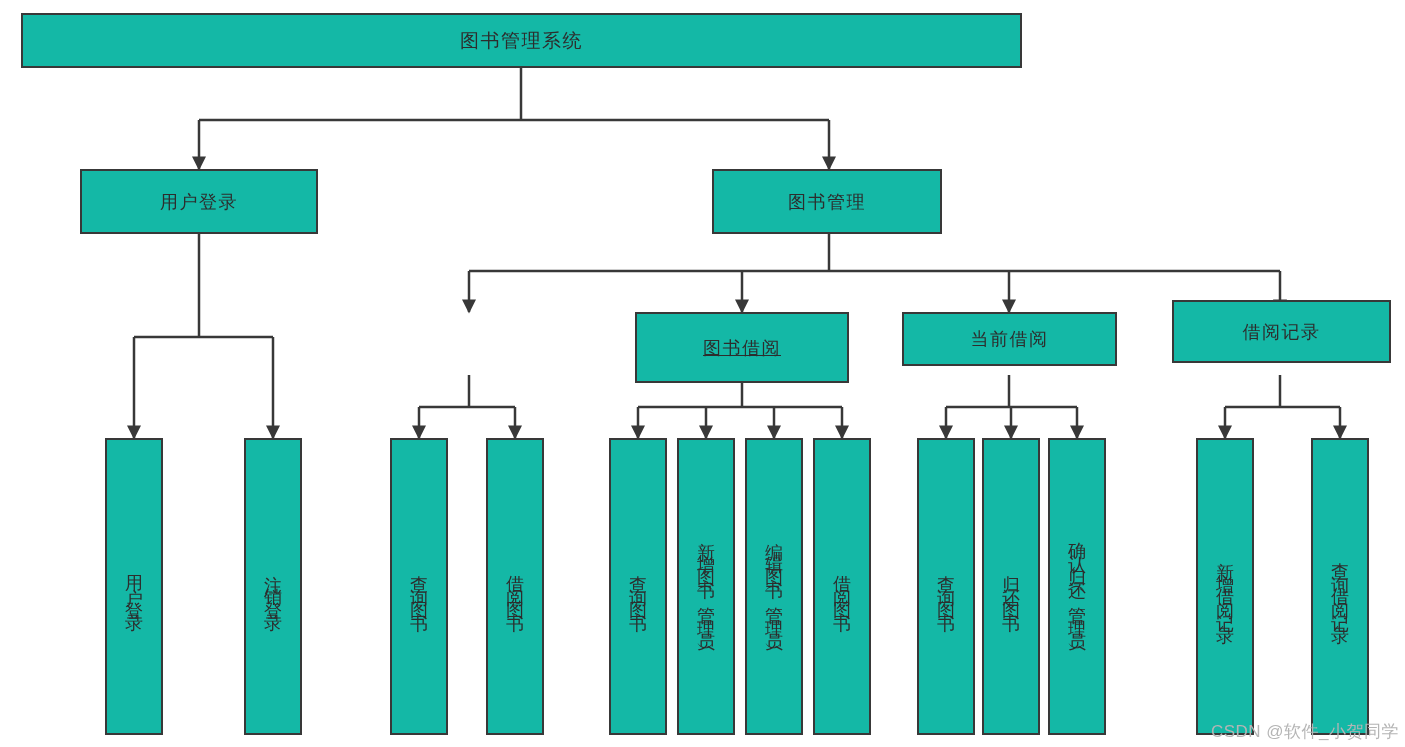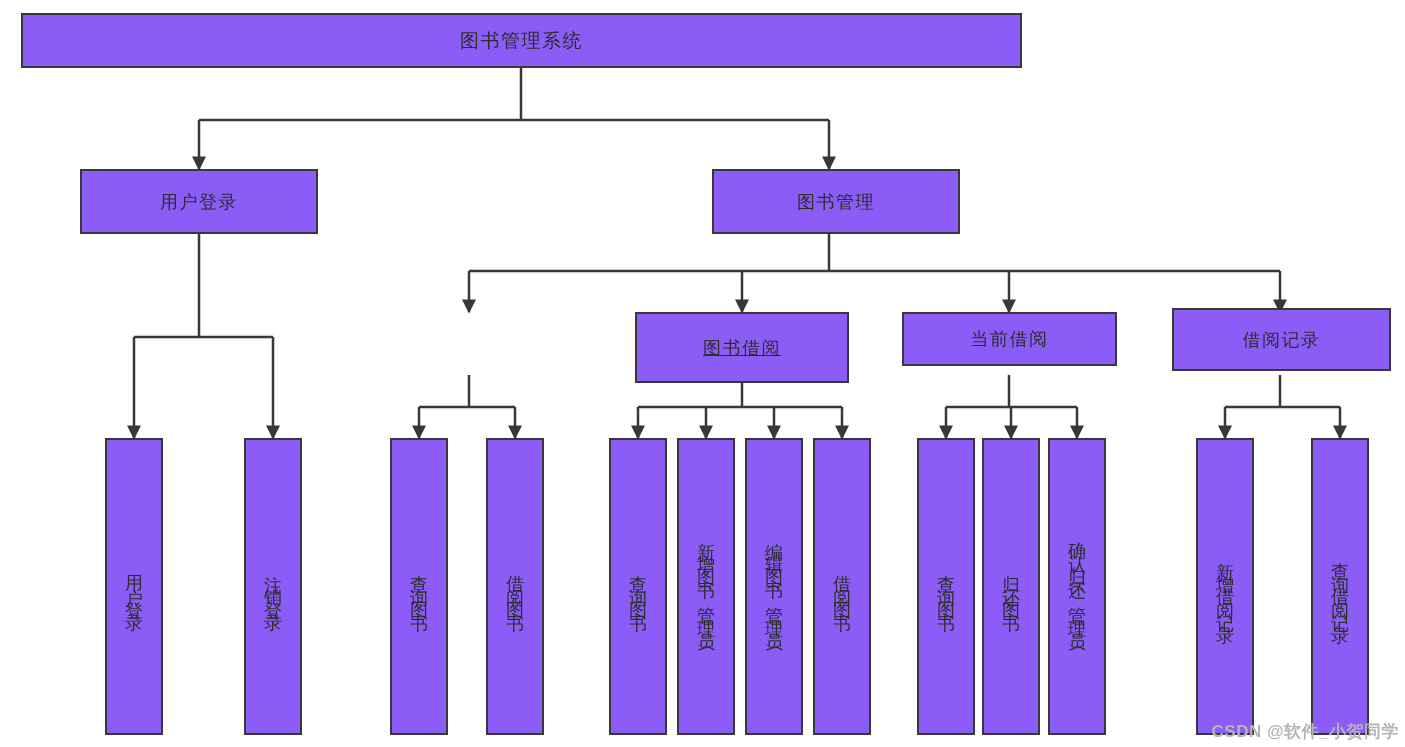--- a/index.html
+++ b/index.html
@@ -14,21 +14,21 @@
   #wires {
     position: absolute;
     left: 0; top: 0;
     width: 1405px; height: 747px;
     pointer-events: none;
   }
   .node {
     position: absolute;
     box-sizing: border-box;
     border: 2.5px solid #383838;
-    background: #8b5cf6;
+    background: #14b8a6;
     display: flex;
     align-items: center;
     justify-content: center;
     color: #2d2d2d;
   }
   .node-h .label {
     font-size: 18px;
     letter-spacing: 1.5px;
     white-space: nowrap;
   }
@@ -40,21 +40,20 @@
     line-height: 1;
   }
   .watermark {
     position: absolute;
     right: 6px;
     bottom: 4px;
     font-size: 17px;
     letter-spacing: 0.5px;
     color: #b5b5b5;
     white-space: nowrap;
-    font-weight: bold;
   }
 </style>
 </head>
 <body>
 
 <div id="canvas">
 
   <svg id="wires" viewBox="0 0 1405 747" xmlns="http://www.w3.org/2000/svg">
     <defs>
       <marker id="arrow" viewBox="0 0 10 10" refX="9" refY="5" markerUnits="userSpaceOnUse" markerWidth="20" markerHeight="14" orient="auto">
@@ -105,31 +104,31 @@
     </g>
   </svg>
 
   <div class="node node-h node-root" style="left:21px; top:13px; width:1001px; height:55px;">
     <span class="label">图书管理系统</span>
   </div>
 
   <div class="node node-h" style="left:80px; top:169px; width:238px; height:65px;">
     <span class="label">用户登录</span>
   </div>
-  <div class="node node-h" style="left:712px; top:169px; width:248px; height:65px;">
+  <div class="node node-h" style="left:712px; top:169px; width:230px; height:65px;">
     <span class="label">图书管理</span>
   </div>
 
   <div class="node node-h" style="left:635px; top:312px; width:214px; height:71px;text-decoration:underline;">
     <span class="label">图书借阅</span>
   </div>
   <div class="node node-h" style="left:902px; top:312px; width:215px; height:54px;">
     <span class="label">当前借阅</span>
   </div>
-  <div class="node node-h" style="left:1172px; top:308px; width:219px; height:63px;">
+  <div class="node node-h" style="left:1172px; top:300px; width:219px; height:63px;">
     <span class="label">借阅记录</span>
   </div>
 
   <div class="node node-v" style="left:105px; top:438px; width:58px; height:297px;">
     <span class="label">用户登录</span>
   </div>
   <div class="node node-v" style="left:244px; top:438px; width:58px; height:297px;">
     <span class="label">注销登录</span>
   </div>
 

